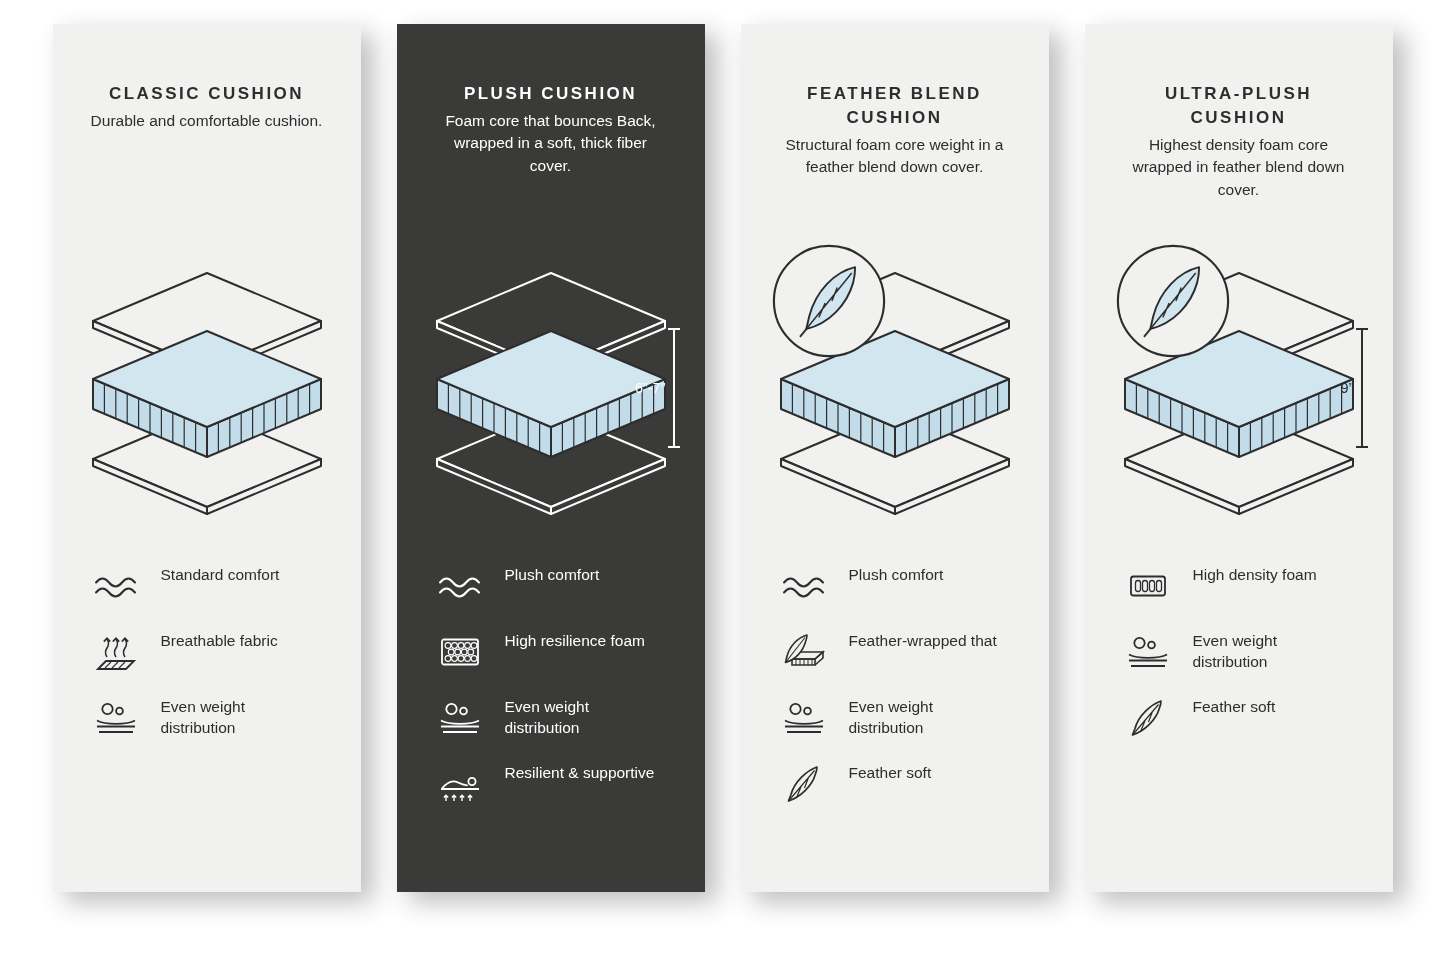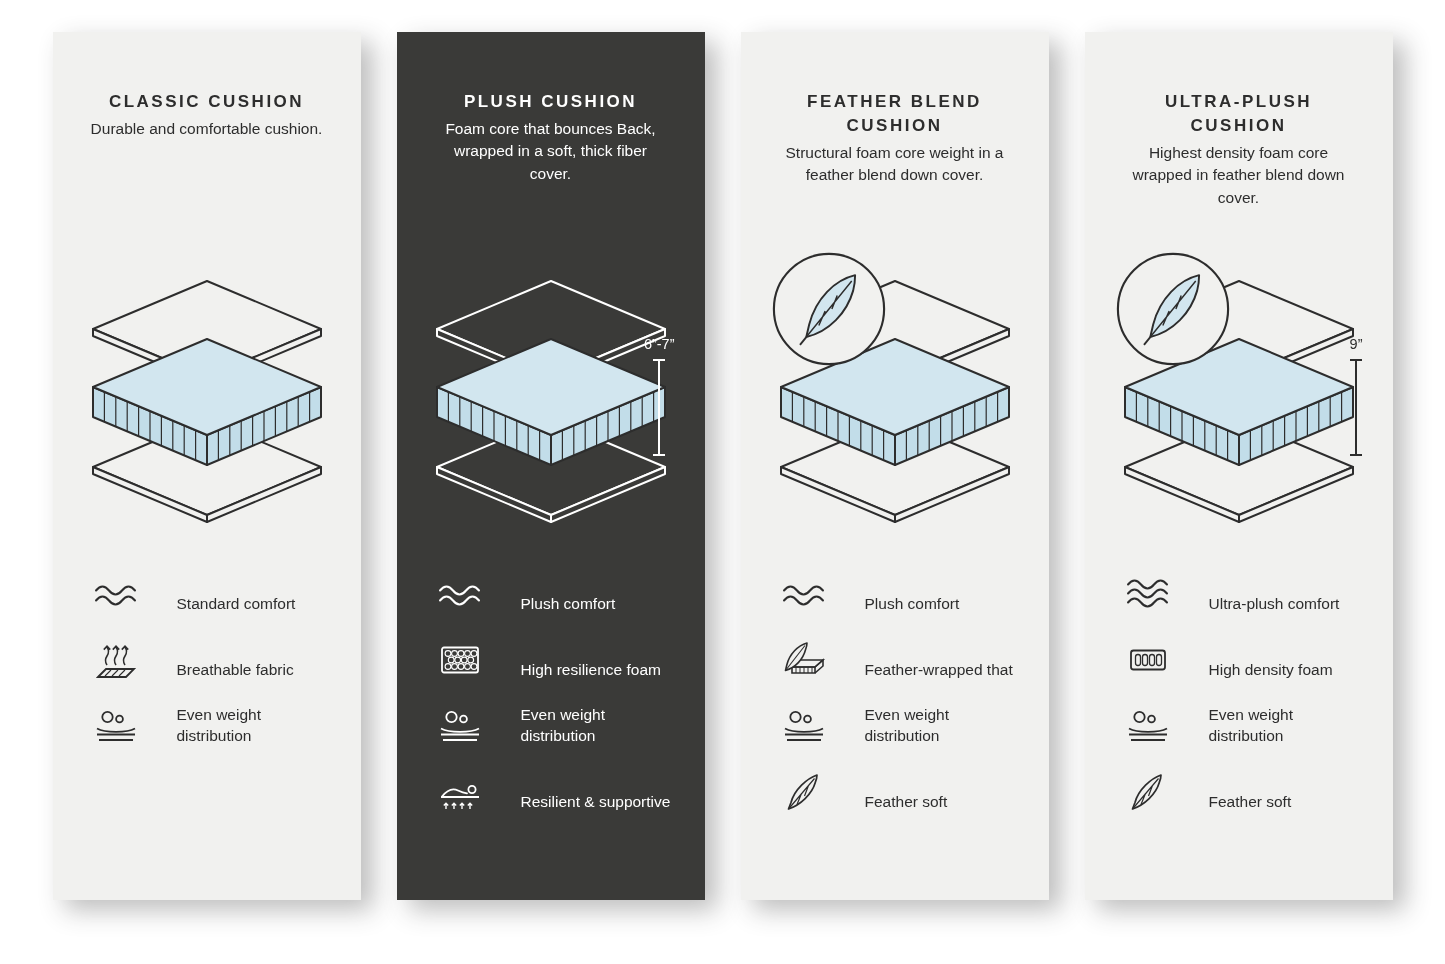--- a/index.html
+++ b/index.html
@@ -7,21 +7,21 @@
   body {
     background:#ffffff;
     font-family:"Liberation Sans", sans-serif;
     overflow:hidden;
     color:#2d2d2d;
   }
   .cards {
     display:flex;
     gap:36px;
     justify-content:center;
-    padding-top:32px;
+    padding-top:24px;
   }
   .card {
     --bg:#f1f1ef;
     --line:#2d2d2d;
     --text:#2d2d2d;
     --foam-line:#2d2d2d;
     --foam-top:#d2e6ef;
     --foam-side:#c2dde9;
     width:308px;
     height:868px;
@@ -63,36 +63,35 @@
   .cushion-svg { width:260px; height:250px; display:block; }
   .badge-svg { position:absolute; left:6px; top:-26px; width:116px; height:116px; }
   .ruler {
     position:absolute;
     right:6px;
     top:59px;
     height:120px;
     display:flex;
     align-items:center;
     gap:7px;
-    flex-direction:column;
   }
   .ruler-line { width:2px; height:100%; background:var(--line); position:relative; }
   .ruler-line::before, .ruler-line::after {
     content:""; position:absolute; left:-5px; width:12px; height:2px; background:var(--line);
   }
   .ruler-line::before { top:0; }
   .ruler-line::after { bottom:0; }
   .ruler-label { font-size:14.5px; white-space:nowrap; color:var(--text); }
   .features {
     padding:16px 0 0 40px;
     display:flex;
     flex-direction:column;
     gap:24px;
   }
-  .feat { display:flex; align-items:flex-end; gap:38px; }
+  .feat { display:flex; align-items:flex-start; gap:22px; }
   .feat-icon { width:46px; height:42px; flex:0 0 46px; display:block; }
   .feat-icon svg { width:100%; height:100%; display:block; }
   .feat-label { font-size:15.5px; line-height:1.35; max-width:155px; }
 </style>
 </head>
 <body>
 
 <svg aria-hidden="true" style="position:absolute;width:0;height:0;overflow:hidden">
   <defs>
     <symbol id="sym-cushion" viewBox="0 0 260 250">
@@ -371,28 +370,20 @@
         <div class="ruler">
           <span class="ruler-label">9”</span>
           <span class="ruler-line"></span>
         </div>
       </div>
     </div>
     <div class="features">
       <div class="feat">
         <span class="feat-icon">
             <svg viewBox="0 0 46 40">
-              <use href="#icon-waves-dense"></use>
-            </svg>
-          </span>
-        <span class="feat-label">Ultra-plush comfort</span>
-      </div>
-      <div class="feat">
-        <span class="feat-icon">
-            <svg viewBox="0 0 46 40">
               <use href="#icon-density"></use>
             </svg>
           </span>
         <span class="feat-label">High density foam</span>
       </div>
       <div class="feat">
         <span class="feat-icon">
             <svg viewBox="0 0 46 40">
               <use href="#icon-weight"></use>
             </svg>

